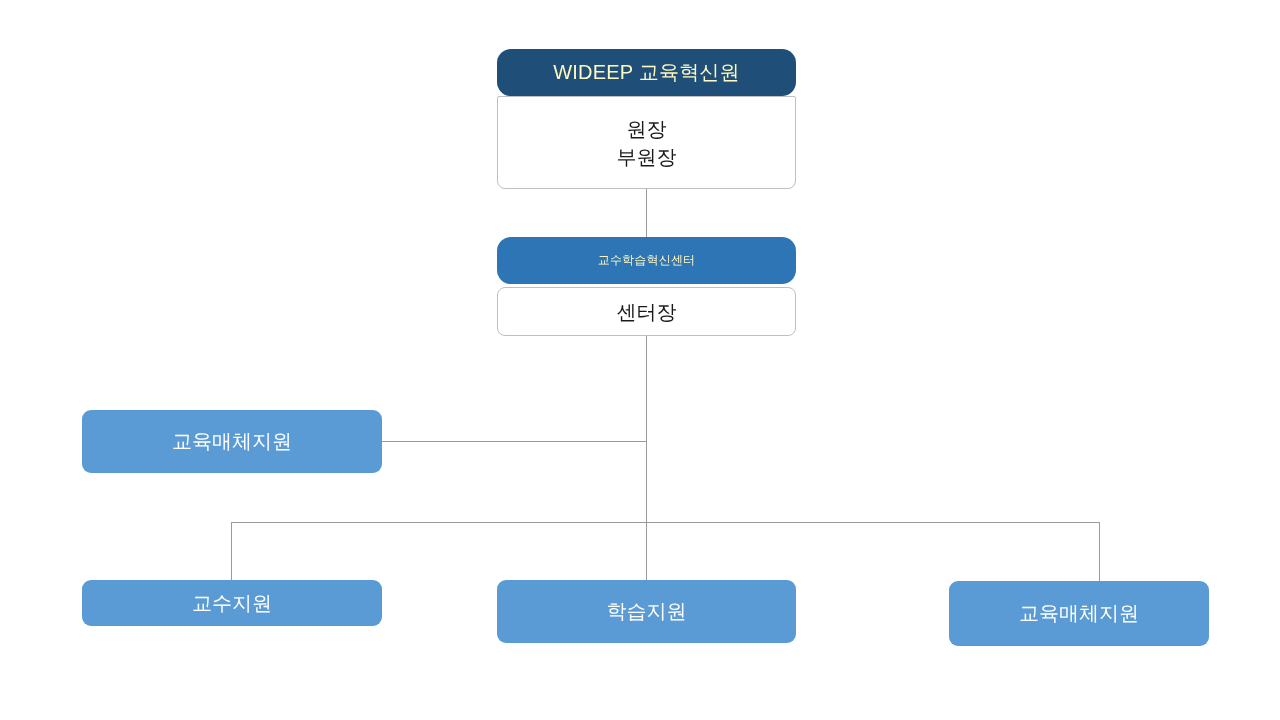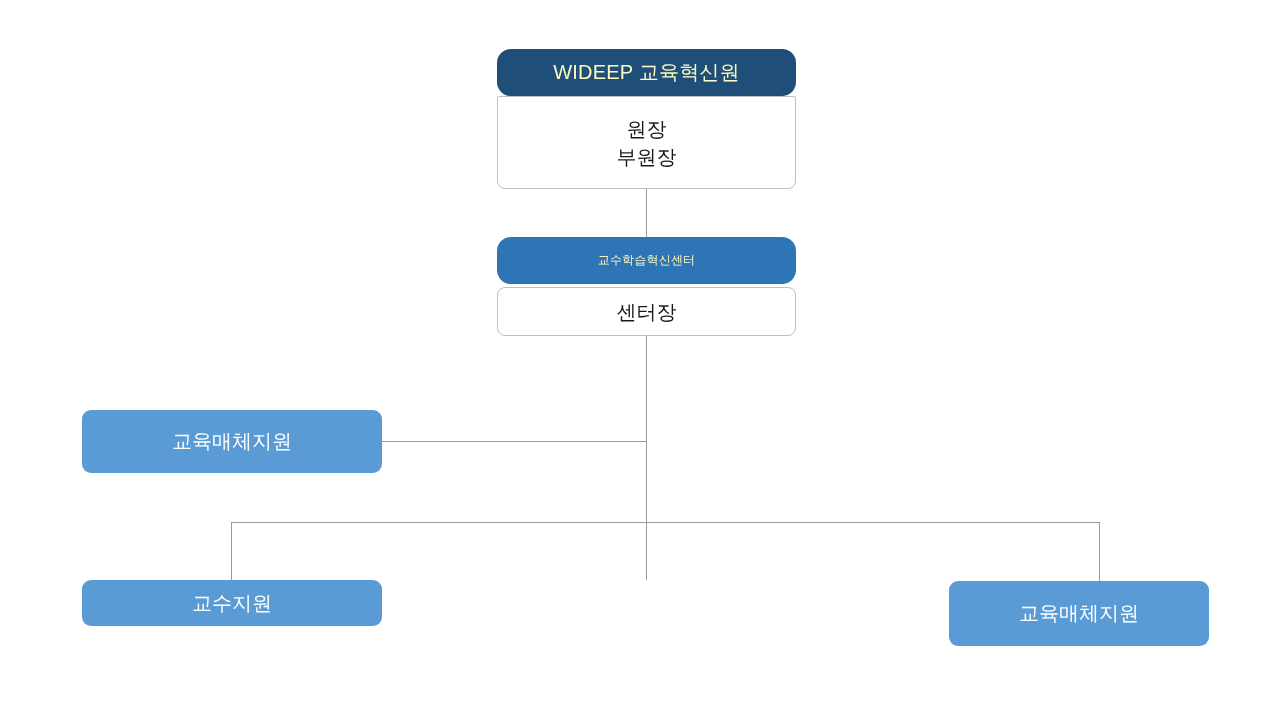--- a/index.html
+++ b/index.html
@@ -146,18 +146,21 @@
   </div>
 
   <div class="node" id="committee">
     <div class="node-flat">교육매체지원</div>
   </div>
 
   <div class="node" id="leaf-1">
     <div class="node-flat">교수지원</div>
   </div>
 
+  <div class="node" id="leaf-2">
+    <div class="node-flat">학습지원</div>
+  </div>
 
   <div class="node" id="leaf-3">
     <div class="node-flat">교육매체지원</div>
   </div>
 
 </div>
 
 </body></html>

